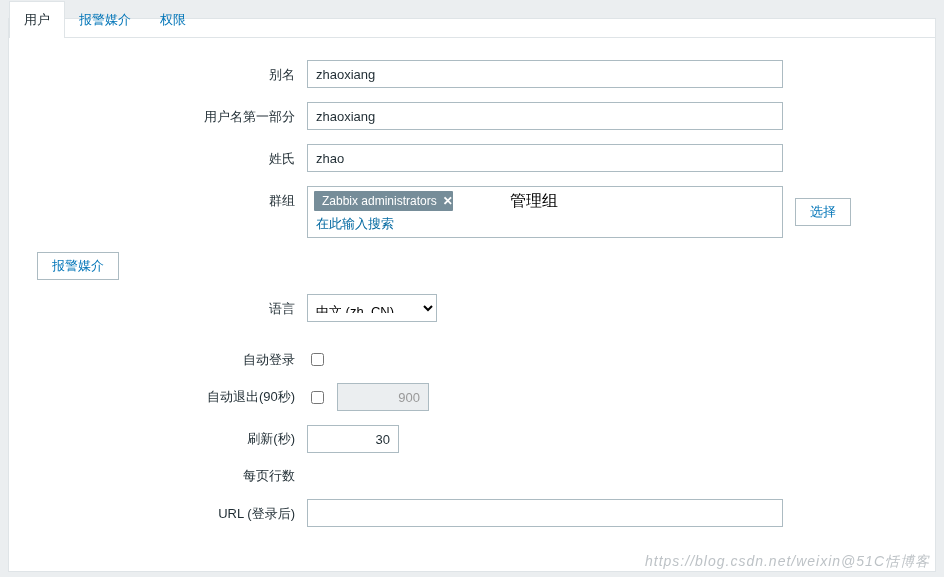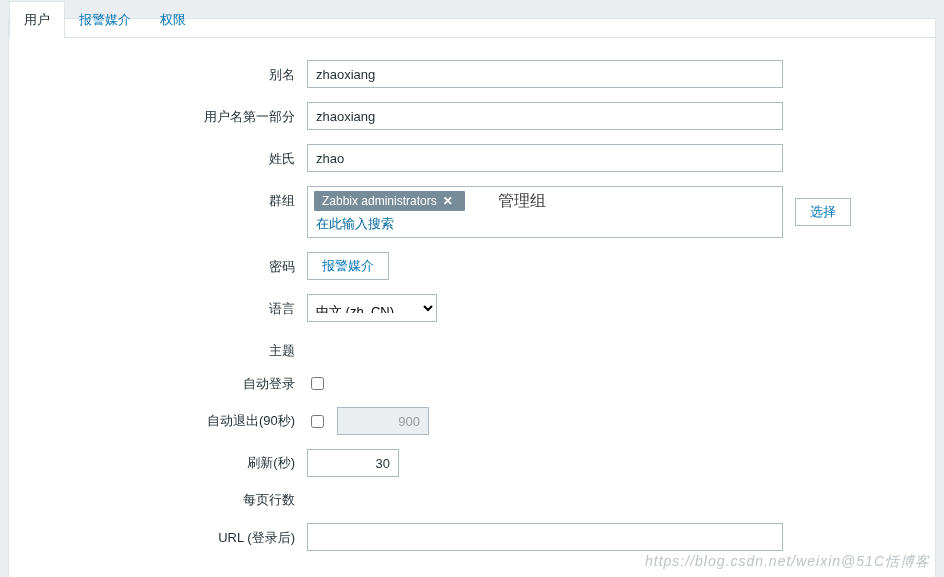--- a/index.html
+++ b/index.html
@@ -101,40 +101,40 @@
     border: 1px solid #acbbc2;
     padding: 4px 6px;
     position: relative;
   }
   .tag {
     display: inline-flex;
     align-items: center;
     background: #768d99;
     color: #fff;
     height: 20px;
-    padding: 0 12px 0 8px;
+    padding: 0 0 0 8px;
     font-size: 12px;
     border-radius: 1px;
   }
   .tag .x {
     margin-left: 6px;
     font-weight: bold;
     cursor: pointer;
   }
   .ms-placeholder {
     color: #0369a1;
     font-size: 13px;
     margin-top: 4px;
     padding-left: 2px;
   }
   .annotation {
     position: absolute;
-    left: 190px;
+    left: 202px;
     top: 4px;
-    color: #404040;
+    color: #000000;
     font-size: 16px;
     pointer-events: none;
   }
   .select-btn { margin-left: 12px; }
   .watermark {
     position: fixed;
     right: 14px;
     bottom: 6px;
     color: #9aa2a8;
     font-size: 14px;
@@ -188,37 +188,35 @@
               <span class="x">✕</span>
             </span>
             <span class="annotation">管理组</span>
             <div class="ms-placeholder">在此输入搜索</div>
           </div>
           <button class="btn select-btn">选择</button>
         </div>
       </div>
 
       <div class="row">
-        <div class="label">密码</div>
         <div class="field">
           <button class="btn">报警媒介</button>
         </div>
       </div>
 
       <div class="row">
         <div class="label">语言</div>
         <div class="field">
           <select style="width:130px">
             <option>中文 (zh_CN)</option>
           </select>
         </div>
       </div>
 
       <div class="row">
-        <div class="label">主题</div>
       </div>
 
       <div class="row center">
         <div class="label nopad">自动登录</div>
         <div class="field">
           <input type="checkbox" style="">
         </div>
       </div>
 
       <div class="row center">

